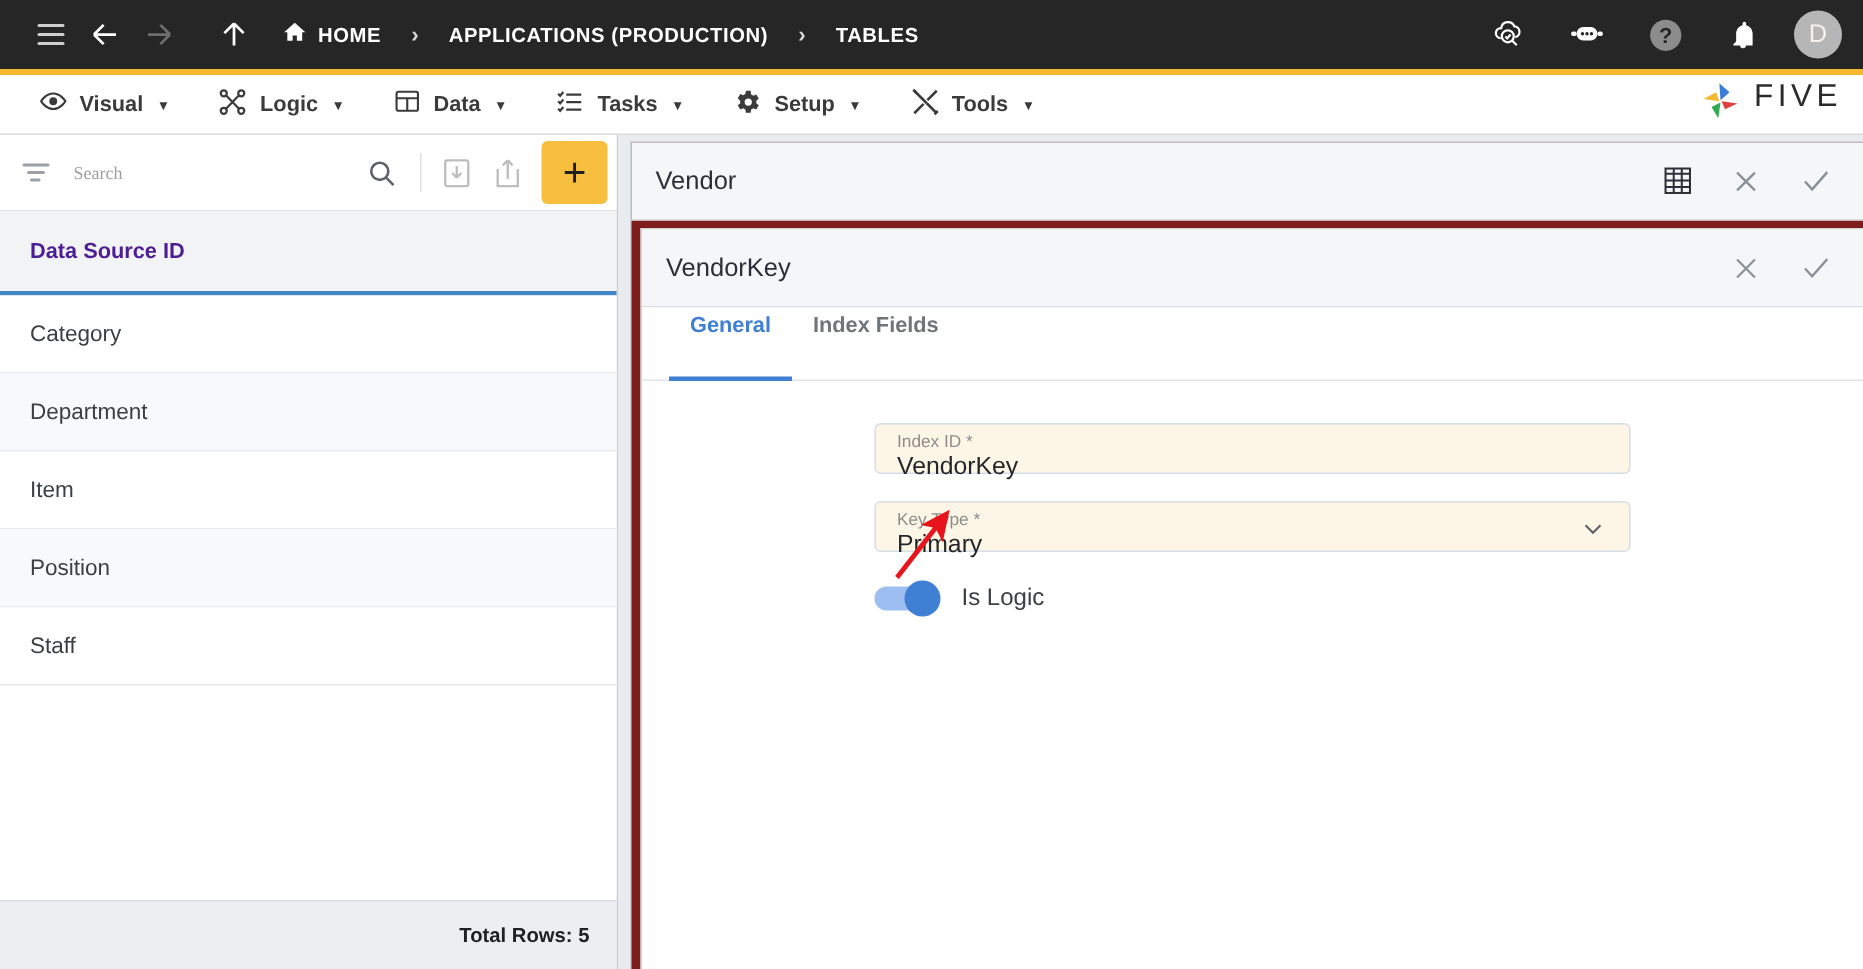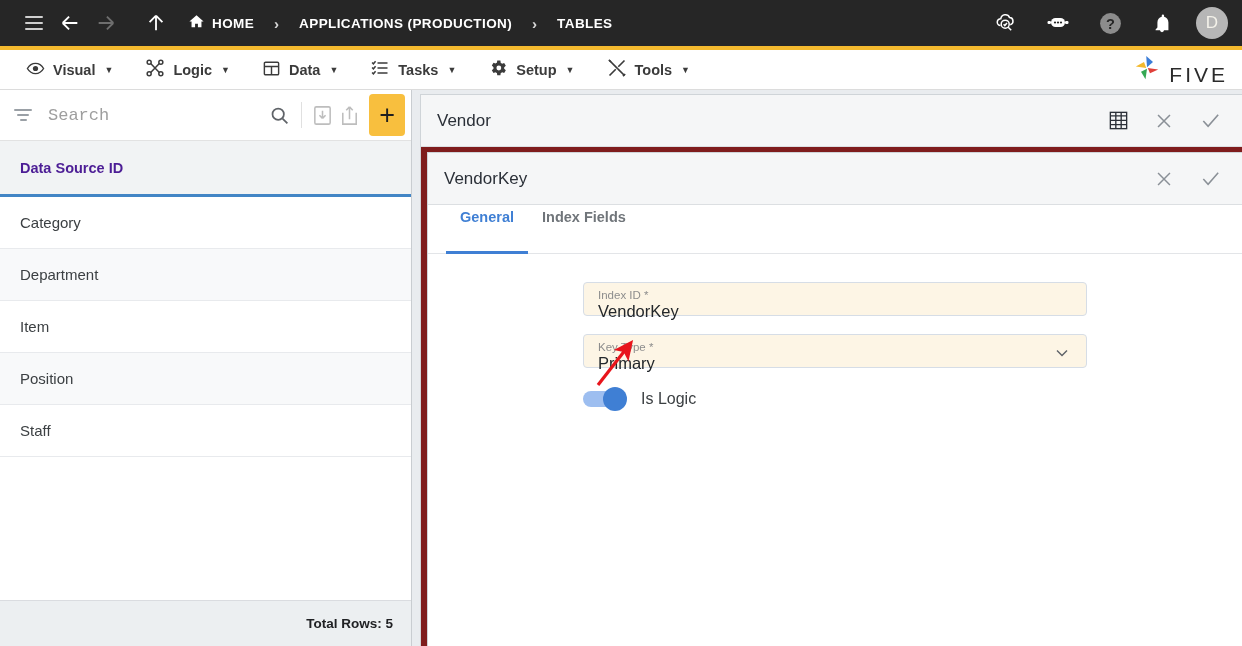--- a/index.html
+++ b/index.html
@@ -59,21 +59,21 @@
   }
   .menu-item {
     display: flex; align-items: center; gap: 8px;
     padding: 0 16px; height: 40px;
     color: #3b3b3b; font-size: 14.5px; font-weight: bold;
     cursor: default;
   }
   .menu-caret { font-size: 9px; color: #3b3b3b; margin-left: 1px; }
   .brand {
     position: absolute; right: 14px; top: 50%; transform: translateY(-50%);
-    display: flex; align-items: flex-end; gap: 7px;
+    display: flex; align-items: flex-start; gap: 7px;
   }
   .brand-text {
     font-size: 21px; letter-spacing: 3px; color: #2b2b2b; font-weight: 400;
   }
 
   
   .workspace {
     display: flex;
     height: calc(646px - 46px - 4px - 40px);
     background: #e9ecef;
@@ -93,23 +93,23 @@
     padding-left: 14px;
     background: #fff;
   }
   .filter-ico { display: flex; flex-direction: column; align-items: center; gap: 3px; width: 19px; }
   .filter-ico i { height: 2.2px; background: #9aa0a6; border-radius: 1px; }
   .filter-ico i:nth-child(1) { width: 18px; }
   .filter-ico i:nth-child(2) { width: 12px; }
   .filter-ico i:nth-child(3) { width: 7px; }
   .search-input {
     flex: 1; border: 0; outline: 0;
-    font-size: 17px; color: #701a75;
+    font-size: 12px; color: #701a75;
     padding-left: 16px; background: transparent;
-    font-family: Liberation Mono, monospace;
+    font-family: Liberation Serif, serif;
   }
   .search-input::placeholder { color: #9e9e9e; }
   .srch-btn { width: 40px; display: flex; align-items: center; justify-content: center; color: #5f6368; }
   .vdivider { width: 1px; height: 26px; background: #e0e0e0; margin: 0 6px; }
   .io-btn { width: 34px; display: flex; align-items: center; justify-content: center; color: #bdbdbd; }
   .add-btn {
     width: 44px; height: 42px; margin-left: 6px; margin-right: 6px;
     background: #f8bf3e; border-radius: 4px;
     display: flex; align-items: center; justify-content: center;
     color: #1f1f1f; font-size: 27px; font-weight: 300; line-height: 1;

